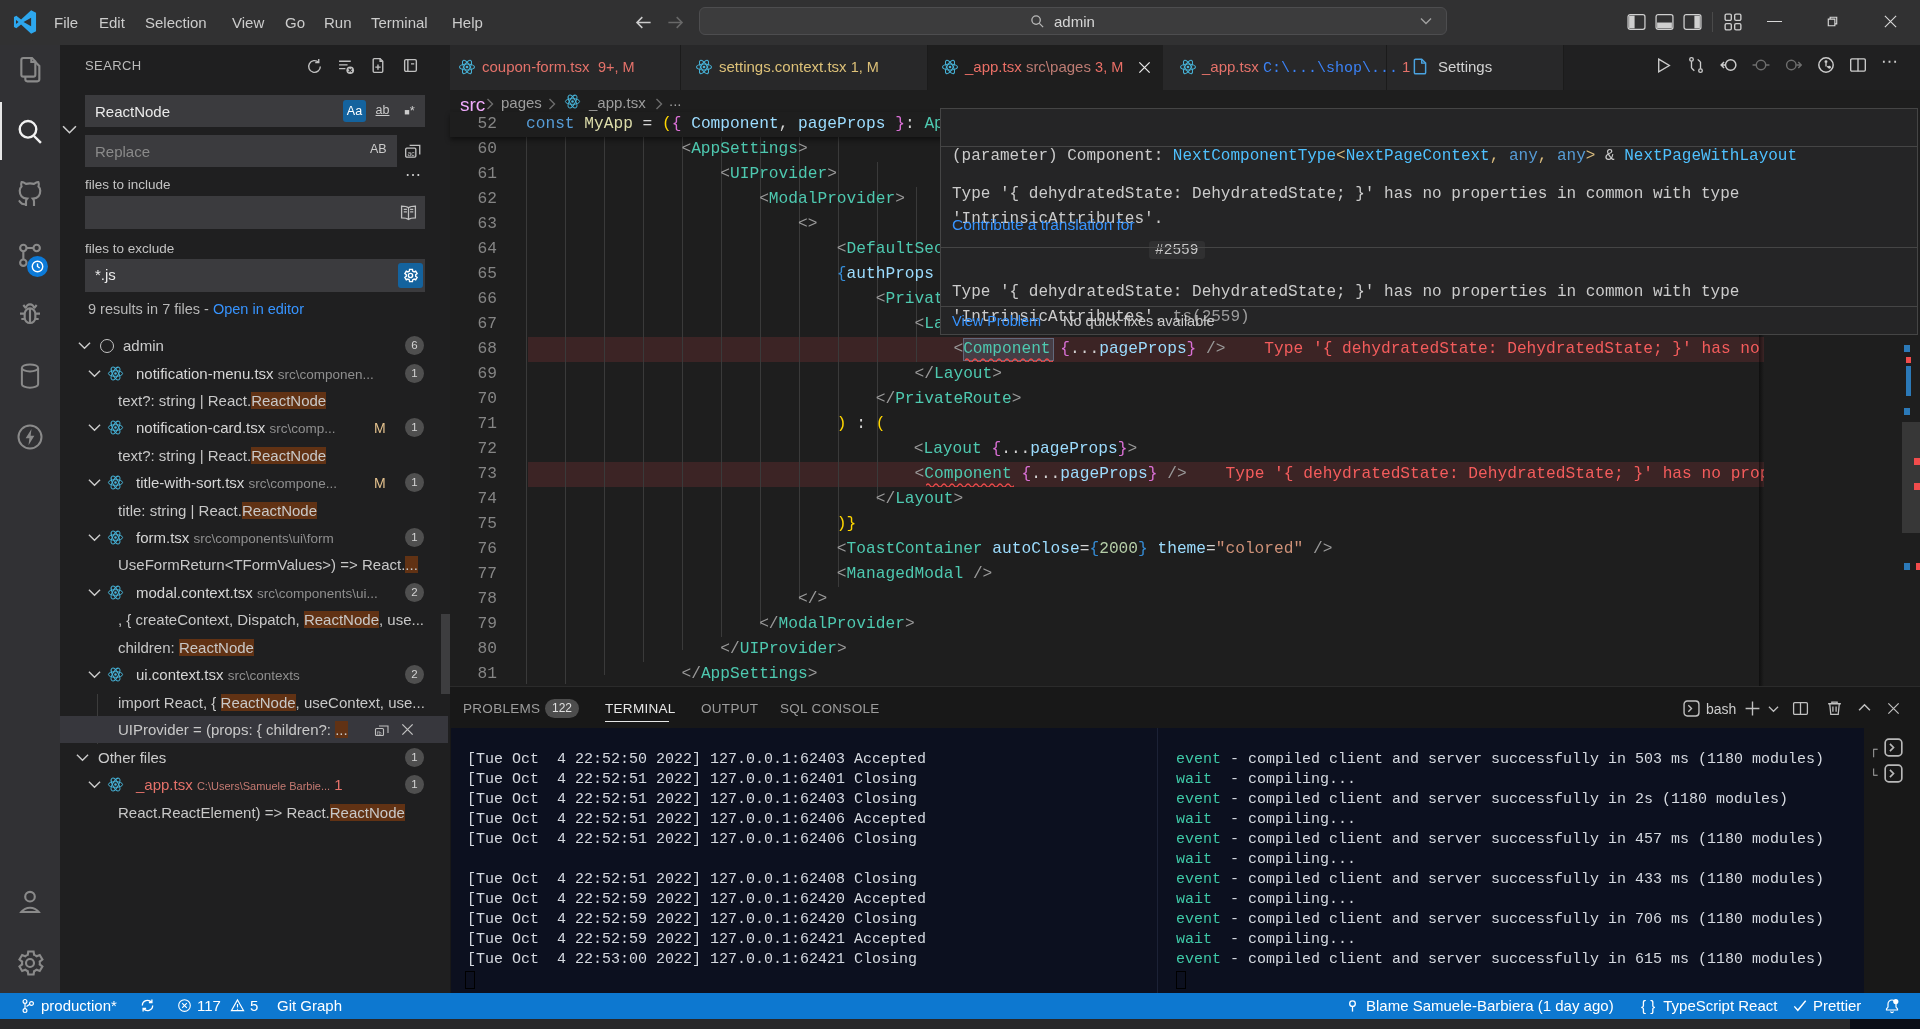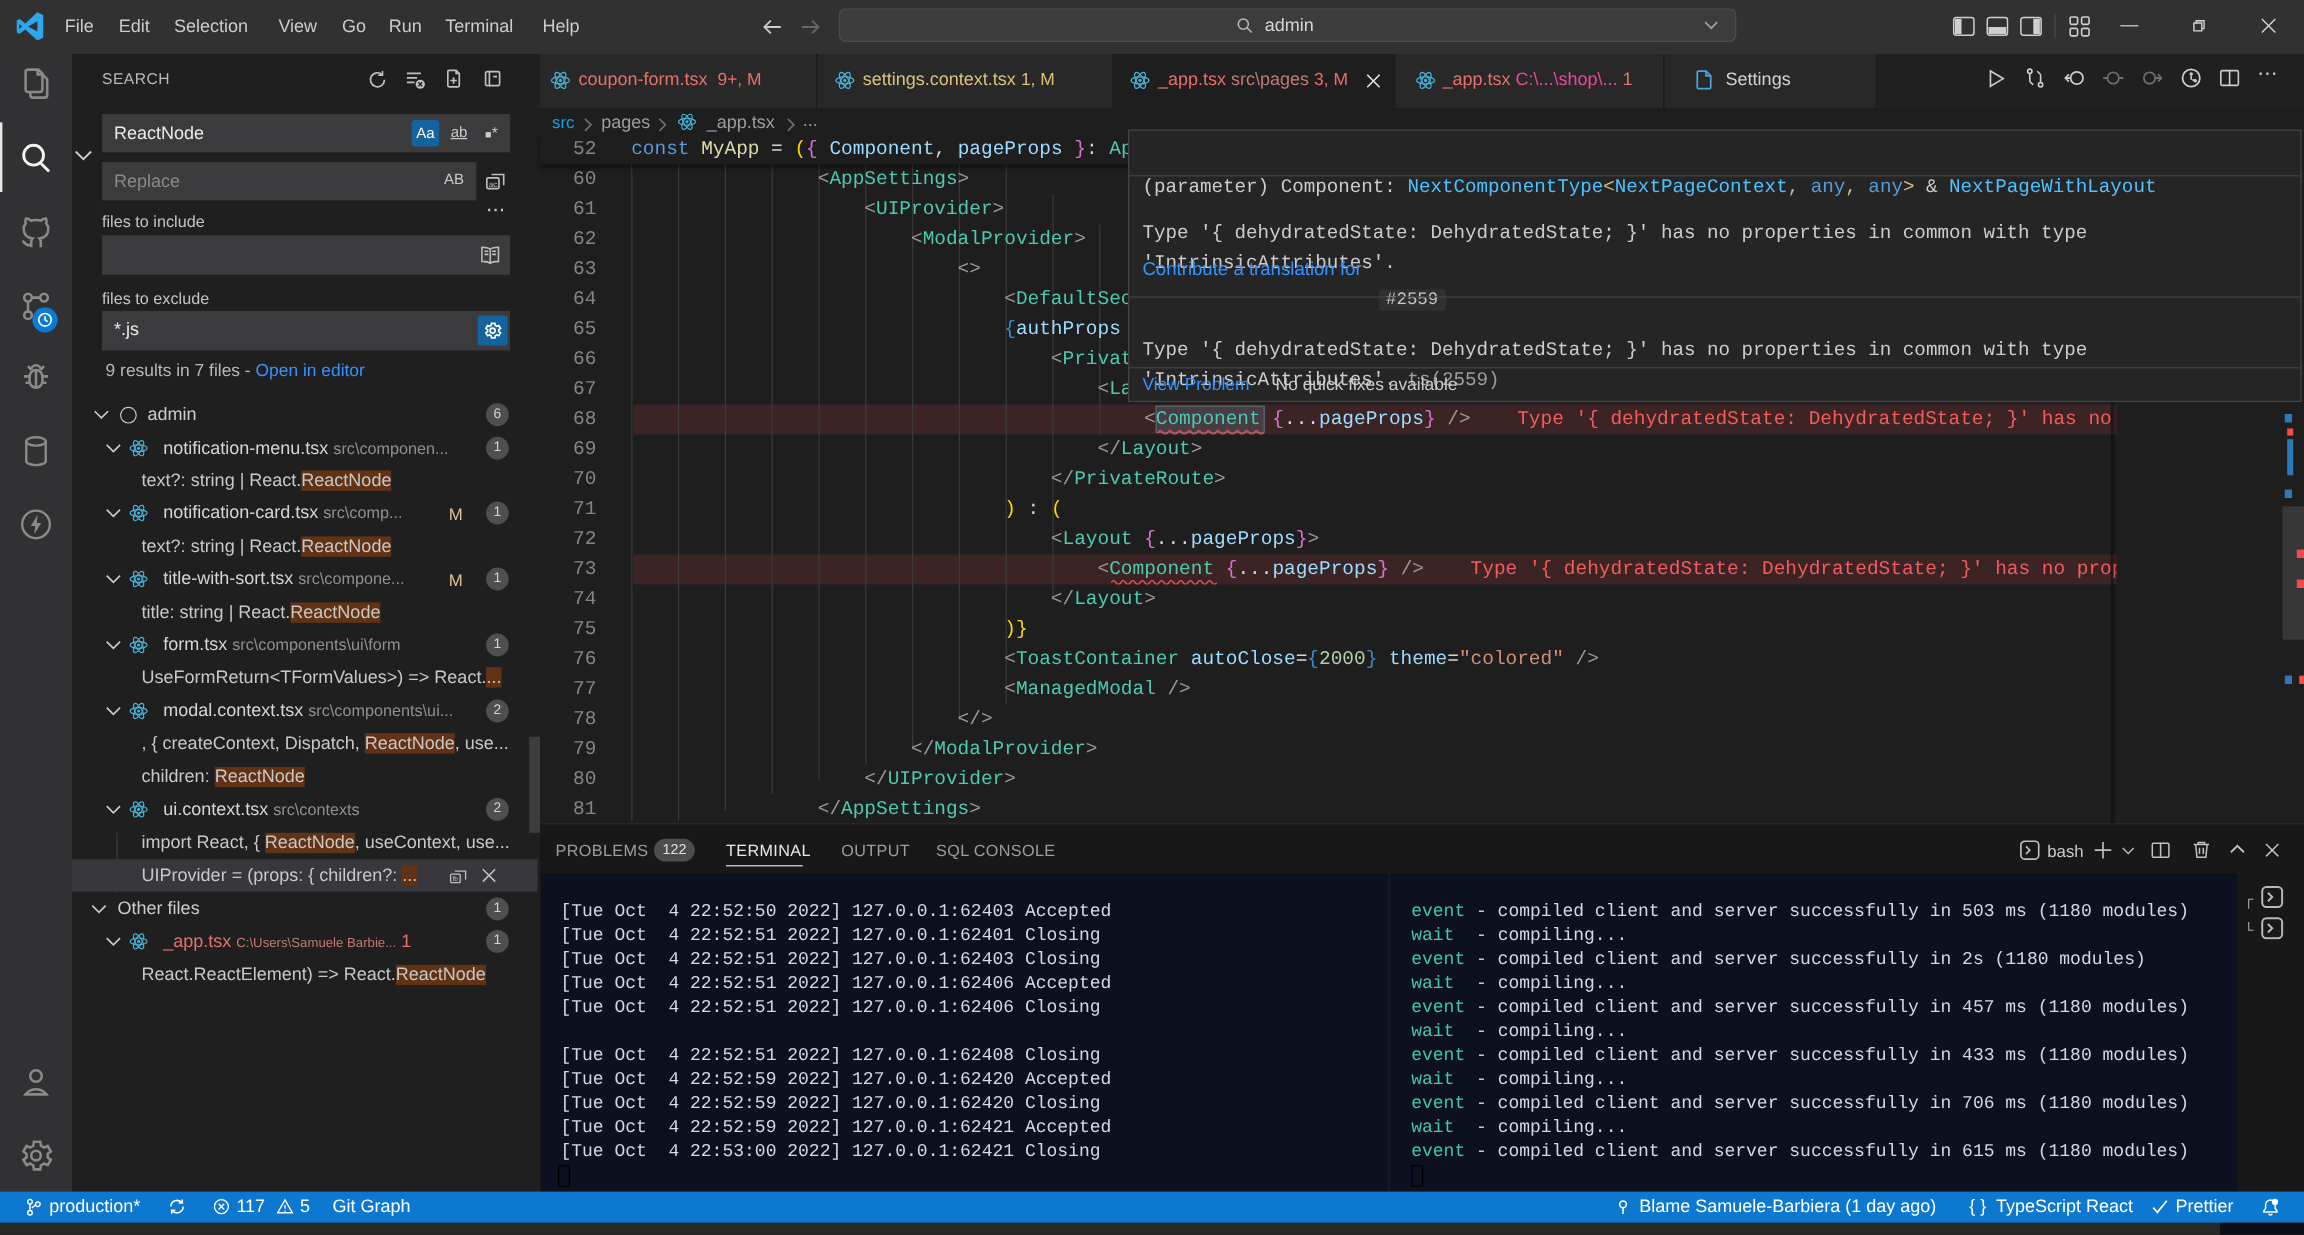--- a/index.html
+++ b/index.html
@@ -428,21 +428,21 @@
     </svg>
 
   <svg class="abs" style="left:1179px;top:58px;" width="18" height="18" viewBox="0 0 24 24">
       <g fill="none" stroke="#47b3d8" stroke-width="1.4">
         <ellipse cx="12" cy="12" rx="10" ry="4"></ellipse>
         <ellipse cx="12" cy="12" rx="10" ry="4" transform="rotate(60 12 12)"></ellipse>
         <ellipse cx="12" cy="12" rx="10" ry="4" transform="rotate(120 12 12)"></ellipse>
       </g>
       <circle cx="12" cy="12" r="1.8" fill="#47b3d8"></circle>
     </svg>
-  <div class="abs" style="left:1202px;top:58px;color:#e5726a;font-size:15px;">_app.tsx <span style="color:#ec4899;">C:\...\shop\...</span> 1</div>
+  <div class="abs" style="left:1202px;top:58px;color:#e5726a;font-size:15px;">_app.tsx <span style="color:#3b82f6;font-family:Liberation Mono, monospace;">C:\...\shop\...</span> 1</div>
 
   <svg class="abs" style="left:1411px;top:57px;" width="18" height="19" viewBox="0 0 16 16">
       <g fill="none" stroke="#4aa3e0" stroke-width="1.3">
         <path d="M9.5 1.5H4a1 1 0 0 0-1 1v11a1 1 0 0 0 1 1h8a1 1 0 0 0 1-1V5z"></path>
         <path d="M9.5 1.5V5H13"></path>
       </g>
     </svg>
   <div class="abs" style="left:1438px;top:58px;color:#d2d2d2;font-size:15px;">Settings</div>
 
   <svg class="abs" style="left:1655px;top:57px;" width="17" height="17" viewBox="0 0 16 16">
@@ -474,21 +474,21 @@
       <path stroke="#cccccc" stroke-width="1.2" d="M8 6.3v3M8.8 9.4l1.5.2"></path>
     </svg>
   <svg class="abs" style="left:1849px;top:56px;" width="18" height="18" viewBox="0 0 16 16">
       <g fill="none" stroke="#cccccc" stroke-width="1.2">
         <rect x="1.5" y="2.5" width="13" height="11" rx="1"></rect>
         <path d="M8 2.5v11"></path>
       </g>
     </svg>
   <div class="abs" style="left:1881px;top:51px;color:#cccccc;font-size:17px;">⋯</div>
 
-  <div class="abs" style="left:460px;top:94px;color:#0ea5e9;font-size:14px;">src</div>
+  <div class="abs" style="left:460px;top:94px;color:#f0abfc;font-size:19px;">src</div>
   <svg class="abs" style="left:486px;top:98px;" width="8" height="12" viewBox="0 0 8 12">
       <path fill="none" stroke="#6e6e6e" stroke-width="1.4" d="M1.5 1l5 5-5 5"></path>
     </svg>
   <div class="abs" style="left:501px;top:94px;color:#9d9d9d;font-size:15px;">pages</div>
   <svg class="abs" style="left:548px;top:98px;" width="8" height="12" viewBox="0 0 8 12">
       <path fill="none" stroke="#6e6e6e" stroke-width="1.4" d="M1.5 1l5 5-5 5"></path>
     </svg>
   <svg class="abs" style="left:564px;top:93px;" width="17" height="17" viewBox="0 0 24 24">
       <g fill="none" stroke="#47b3d8" stroke-width="1.4">
         <ellipse cx="12" cy="12" rx="10" ry="4"></ellipse>
@@ -548,21 +548,21 @@
   <div class="cl" style="top:187px;">                        <span class="ang">&lt;</span><span class="tag">ModalProvider</span><span class="ang">&gt;</span></div>
   <div class="cl" style="top:212px;">                            <span class="ang">&lt;&gt;</span></div>
   <div class="cl" style="top:237px;">                                <span class="ang">&lt;</span><span class="tag">DefaultSeo</span> <span class="pink">{</span><span class="p">...</span><span class="attr">SEO</span><span class="pink">}</span> <span class="ang">/&gt;</span></div>
   <div class="cl" style="top:262px;">                                <span class="blu">{</span><span class="attr">authProps</span> <span class="p">? (</span></div>
   <div class="cl" style="top:287px;">                                    <span class="ang">&lt;</span><span class="tag">PrivateRoute</span><span class="ang">&gt;</span></div>
   <div class="cl" style="top:312px;">                                        <span class="ang">&lt;</span><span class="tag">Layout</span> <span class="pink">{</span><span class="p">...</span><span class="attr">pageProps</span><span class="pink">}</span><span class="ang">&gt;</span></div>
   <div class="cl" style="top:337px;">                                            <span class="ang">&lt;</span><span class="tag">Component</span> <span class="pink">{</span><span class="p">...</span><span class="attr">pageProps</span><span class="pink">}</span> <span class="ang">/&gt;</span>    <span class="err">Type '{ dehydratedState: DehydratedState; }' has no</span></div>
   <div class="cl" style="top:362px;">                                        <span class="ang">&lt;/</span><span class="tag">Layout</span><span class="ang">&gt;</span></div>
   <div class="cl" style="top:387px;">                                    <span class="ang">&lt;/</span><span class="tag">PrivateRoute</span><span class="ang">&gt;</span></div>
   <div class="cl" style="top:412px;">                                <span class="gold">)</span> <span class="p">:</span> <span class="gold">(</span></div>
-  <div class="cl" style="top:437px;">                                    <span class="ang">&lt;</span><span class="tag">Layout</span> <span class="pink">{</span><span class="p">...</span><span class="attr">pageProps</span><span class="pink">}</span><span class="ang">&gt;</span></div>
+  <div class="cl" style="top:437px;padding-left:38px;">                                    <span class="ang">&lt;</span><span class="tag">Layout</span> <span class="pink">{</span><span class="p">...</span><span class="attr">pageProps</span><span class="pink">}</span><span class="ang">&gt;</span></div>
   <div class="cl" style="top:462px;">                                        <span class="ang">&lt;</span><span class="tag">Component</span> <span class="pink">{</span><span class="p">...</span><span class="attr">pageProps</span><span class="pink">}</span> <span class="ang">/&gt;</span>    <span class="err">Type '{ dehydratedState: DehydratedState; }' has no prop</span></div>
   <div class="cl" style="top:487px;">                                    <span class="ang">&lt;/</span><span class="tag">Layout</span><span class="ang">&gt;</span></div>
   <div class="cl" style="top:512px;">                                <span class="gold">)}</span></div>
   <div class="cl" style="top:537px;">                                <span class="ang">&lt;</span><span class="tag">ToastContainer</span> <span class="attr">autoClose</span><span class="p">=</span><span class="blu">{</span><span class="num">2000</span><span class="blu">}</span> <span class="attr">theme</span><span class="p">=</span><span class="str">"colored"</span> <span class="ang">/&gt;</span></div>
   <div class="cl" style="top:562px;">                                <span class="ang">&lt;</span><span class="tag">ManagedModal</span> <span class="ang">/&gt;</span></div>
   <div class="cl" style="top:587px;">                            <span class="ang">&lt;/&gt;</span></div>
   <div class="cl" style="top:612px;">                        <span class="ang">&lt;/</span><span class="tag">ModalProvider</span><span class="ang">&gt;</span></div>
   <div class="cl" style="top:637px;">                    <span class="ang">&lt;/</span><span class="tag">UIProvider</span><span class="ang">&gt;</span></div>
   <div class="cl" style="top:662px;">                <span class="ang">&lt;/</span><span class="tag">AppSettings</span><span class="ang">&gt;</span></div>
 

